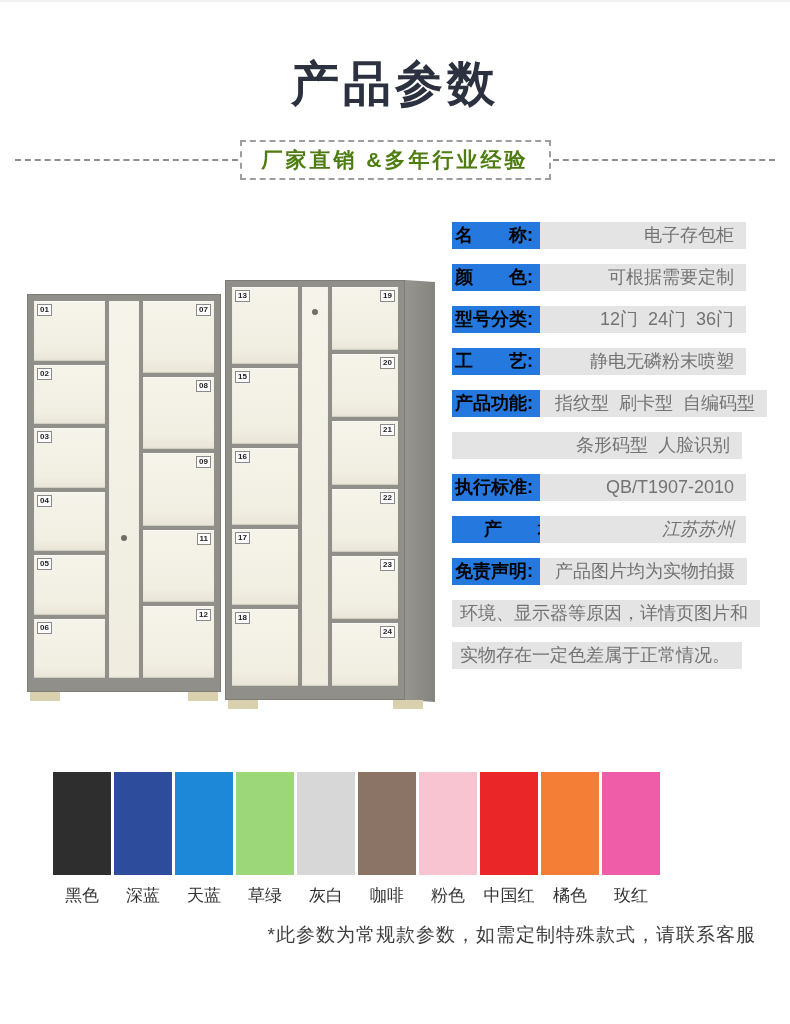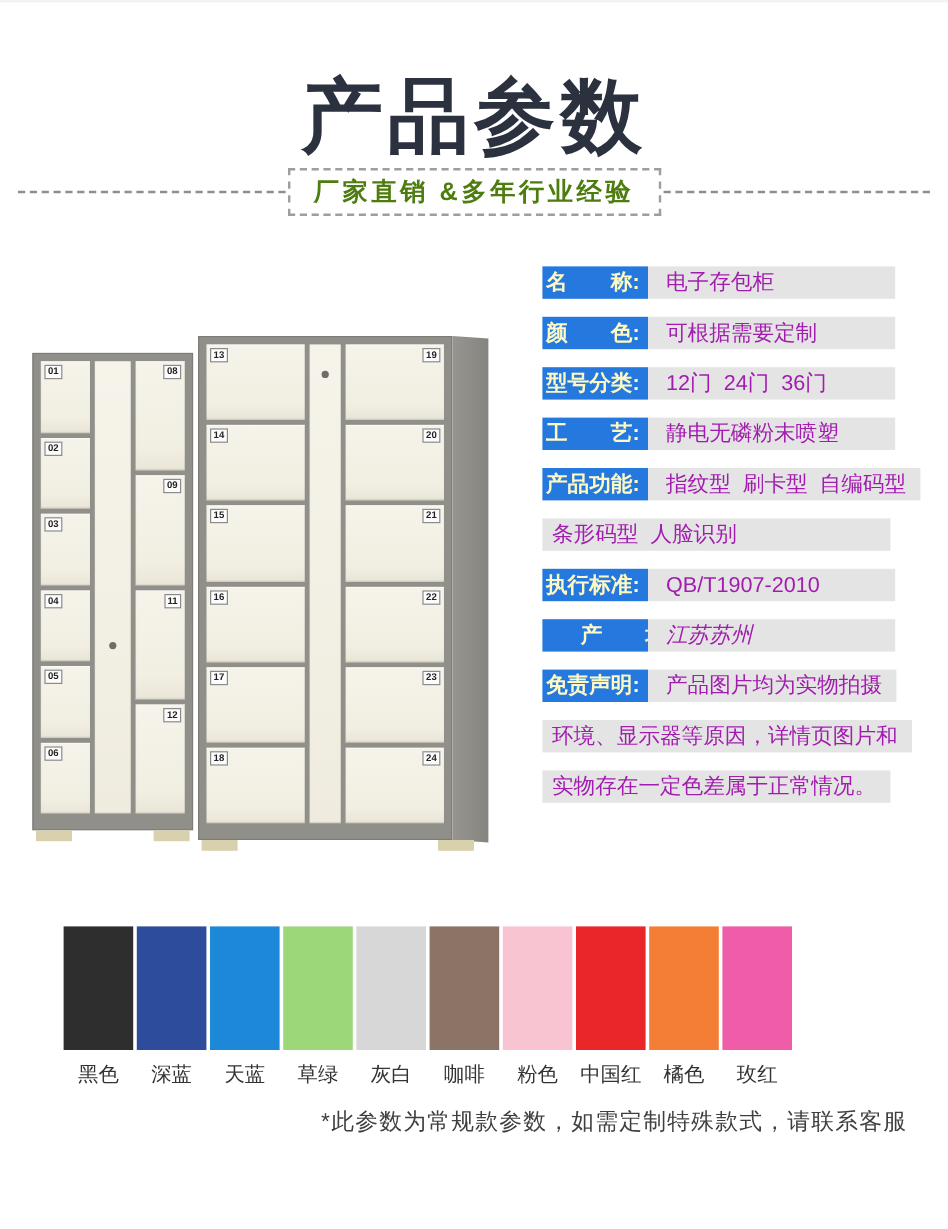--- a/index.html
+++ b/index.html
@@ -7,21 +7,21 @@
   body {
     width:790px; height:1024px; position:relative;
     font-family:"Liberation Sans", sans-serif;
     overflow:hidden;
   }
   .top-hairline { position:absolute; top:0; left:0; width:790px; height:2px; background:#f2f2f2; }
 
   
   .page-title {
     position:absolute; top:52px; left:0; width:790px;
-    text-align:center; font-size:68px; font-weight:bold;
+    text-align:center; font-size:48px; font-weight:bold;
     color:#2c3140; letter-spacing:4px;
   }
   .banner-row {
     position:absolute; top:140px; left:15px; width:760px;
     display:flex; align-items:center;
   }
   .banner-line { flex:1; border-top:2px dashed #8e8e8e; }
   .banner-box {
     border:2px dashed #9e9e9e; padding:4px 20px; margin:0 2px;
     font-size:21px; font-weight:bold; color:#4d7c0f;
@@ -29,22 +29,22 @@
   }
 
   
   .photo { position:absolute; left:27px; top:278px; width:412px; height:432px; }
   .cabs { display:flex; align-items:flex-end; height:422px; }
   .cab {
     background:#908f8a; padding:7px; padding-bottom:14px;
     position:relative; display:flex; gap:4px;
     box-shadow:inset 0 0 0 1px #7d7c77;
   }
-  .cab-left  { width:134px; height:398px; margin-bottom:8px; }
-  .cab-right { width:212px; height:420px; margin-left:4px; }
+  .cab-left  { width:194px; height:398px; margin-bottom:8px; }
+  .cab-right { width:180px; height:420px; margin-left:4px; }
   .col { flex:1; display:flex; flex-direction:column; gap:4px; }
   .door {
     flex:1; position:relative;
     background:linear-gradient(180deg,#f6f3ea 0%,#f1eee2 80%,#e9e6d8 100%);
     box-shadow:inset 0 1px 0 rgba(255,255,255,.5), inset 0 -1px 1px rgba(0,0,0,.12);
   }
   .chip {
     position:absolute; top:3px; font-size:8px; font-weight:bold;
     color:#222; background:#fcfcfc; border:1px solid #8a8a8a;
     line-height:10px; padding:0 2px;
@@ -69,28 +69,28 @@
     transform:skewY(4deg); transform-origin:top left;
   }
   .foot { position:absolute; bottom:-9px; width:30px; height:9px; background:#d9d0ae; }
   .foot-l { left:3px; } .foot-r { right:3px; }
   .cab-right .foot-r { right:-18px; }
 
   
   .params { position:absolute; left:452px; top:222px; width:336px; }
   .prow { display:flex; height:27px; margin-bottom:15px; align-items:stretch; }
   .plabel {
-    width:88px; flex:0 0 88px; background:#2478de; color:#fef9c3;
+    width:88px; flex:0 0 88px; background:#2478de; color:#000000;
     font-weight:bold; font-size:18px; line-height:27px;
     padding:0 3px; white-space:pre; overflow:hidden;
   }
   .pvalue {
-    display:inline-block; background:#e4e4e4; color:#a21caf;
+    display:inline-block; background:#e4e4e4; color:#737373;
     font-size:18px; line-height:27px; padding:0 12px 0 15px;
-    min-width:206px; white-space:pre;
+    min-width:206px; white-space:pre;text-align:right;
   }
   .prow.cont .pvalue { min-width:290px; padding-left:8px; }
 
   
   .swatches { position:absolute; left:53px; top:772px; display:flex; gap:3px; }
   .swatch-cell { width:58px; }
   .swatch { height:103px; width:58px; }
   .swatch-label { margin-top:9px; text-align:center; font-size:17px; color:#333333; white-space:nowrap; }
 
   
@@ -134,43 +134,43 @@
           </div>
         <div class="door">
             <span class="chip">06</span>
           </div>
       </div>
       <div class="tall">
           <span class="lock lock-mid"></span>
         </div>
       <div class="col nums-right">
         <div class="door">
+            <span class="chip">07</span>
+          </div>
+        <div class="door">
             <span class="chip">08</span>
           </div>
         <div class="door">
             <span class="chip">09</span>
           </div>
         <div class="door">
             <span class="chip">11</span>
           </div>
         <div class="door">
             <span class="chip">12</span>
           </div>
       </div>
       <div class="foot foot-l"></div>
       <div class="foot foot-r"></div>
     </div>
 
     <div class="cab cab-right">
       <div class="col nums-left">
         <div class="door">
             <span class="chip">13</span>
-          </div>
-        <div class="door">
-            <span class="chip">14</span>
           </div>
         <div class="door">
             <span class="chip">15</span>
           </div>
         <div class="door">
             <span class="chip">16</span>
           </div>
         <div class="door">
             <span class="chip">17</span>
           </div>

